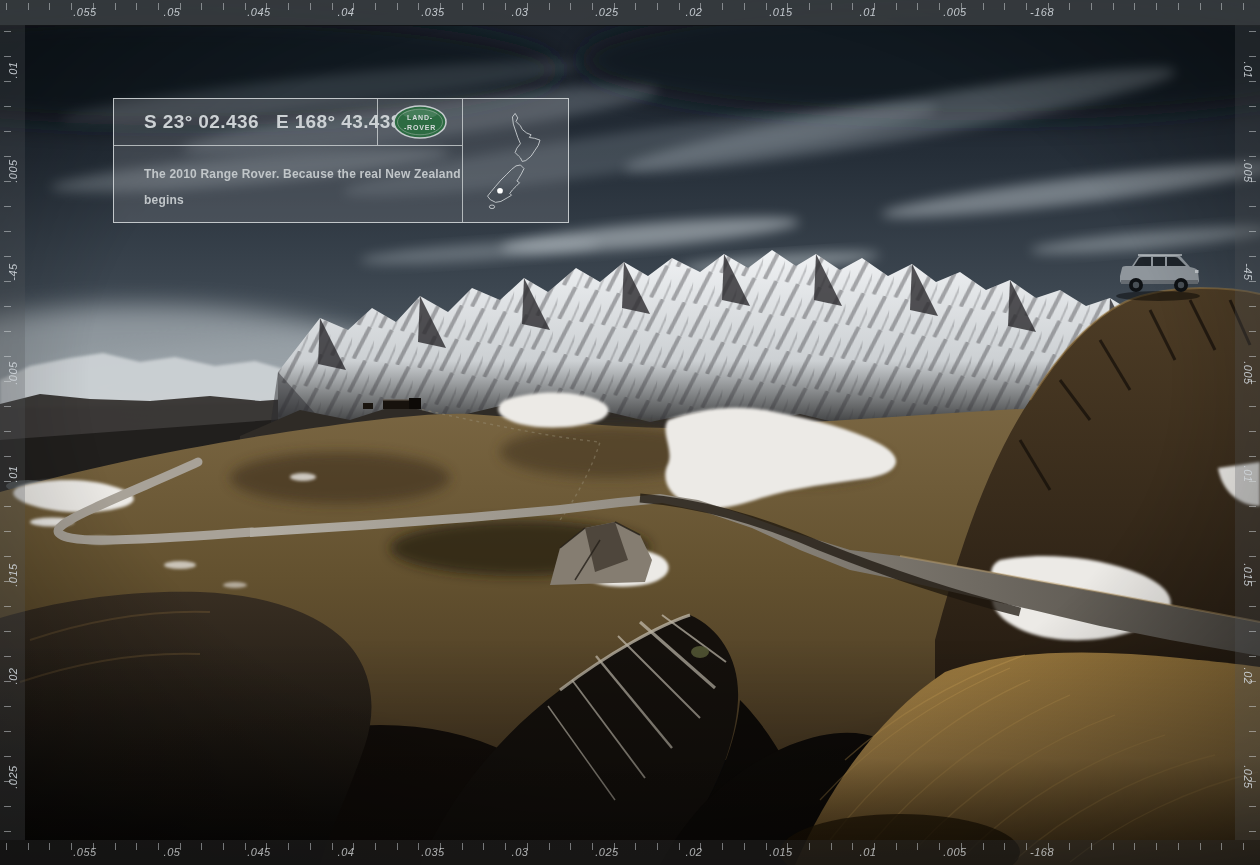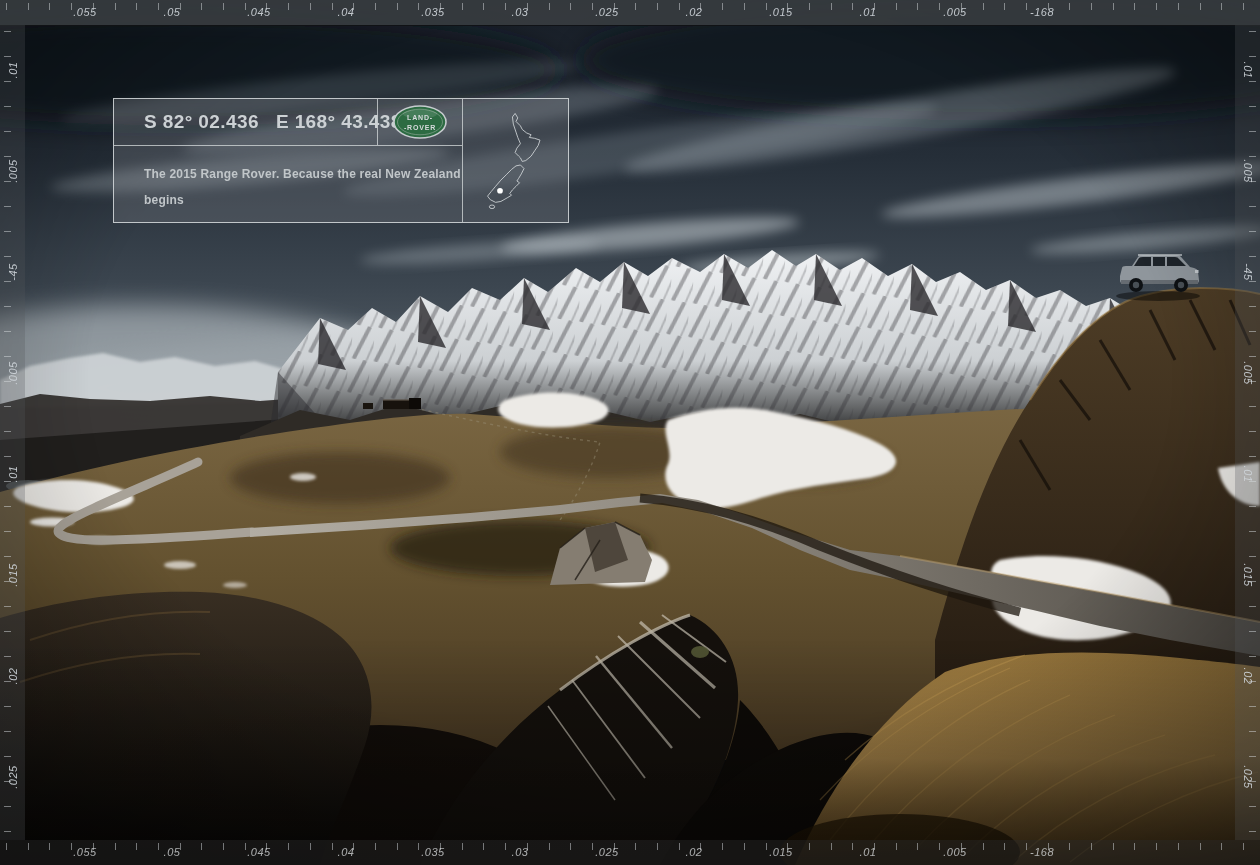--- a/index.html
+++ b/index.html
@@ -512,34 +512,34 @@
       <div class="lab" style="top: 247px;">-45</div>
       <div class="lab" style="top: 348px;">.005</div>
       <div class="lab" style="top: 449px;">.01</div>
       <div class="lab" style="top: 550px;">.015</div>
       <div class="lab" style="top: 651px;">.02</div>
       <div class="lab" style="top: 752px;">.025</div>
     </div>
 
   <div class="infobox">
     <div class="cell-coords">
-      <span>S 82° 02.436</span>
+      <span>S 23° 02.436</span>
       <span>E 168° 43.438</span>
     </div>
     <div class="cell-logo">
       <svg width="56" height="38" viewBox="0 0 56 38">
         <ellipse cx="28" cy="19" rx="26" ry="16" stroke="#c6cbce" stroke-width="1.6" fill="#2c6b42"></ellipse>
         <ellipse cx="28" cy="19" rx="22.5" ry="12.8" fill="none" stroke="#9fb3a6" stroke-width=".7" opacity=".8"></ellipse>
         <ellipse cx="28" cy="11" rx="17" ry="4.5" fill="#ffffff" opacity=".12"></ellipse>
         <text x="28" y="16.5" text-anchor="middle" font-family="Liberation Sans, sans-serif" font-size="7" font-weight="bold" letter-spacing="0.8" fill="#d6dadc">LAND-</text>
         <text x="28" y="26.5" text-anchor="middle" font-family="Liberation Sans, sans-serif" font-size="7" font-weight="bold" letter-spacing="0.8" fill="#d6dadc">-ROVER</text>
       </svg>
     </div>
     <div class="cell-tagline">
-      <div>The 2015 Range Rover. Because the real New Zealand begins</div>
+      <div>The 2010 Range Rover. Because the real New Zealand begins</div>
     </div>
     <div class="cell-map">
       <svg width="80" height="104" viewBox="0 0 90 115">
         <g fill="none" stroke="#d8dcde" stroke-width="1" opacity=".92">
           <path d="M44,4 L47,9 L45,13 L50,18 L52,22 L57,26 L62,28 L60,31 L66,32 L72,34 L70,40 L66,46
                    L62,52 L56,57 L52,58 L50,54 L48,52 L44,48 L46,43 L50,38 L47,31 L45,25 L42,16 L41,8 Z"></path>
           <path d="M50,62 L54,66 L51,72 L48,77 L46,80 L49,82 L45,86 L41,90 L38,94 L40,96 L35,99 L28,103
                    L22,104 L16,101 L13,97 L17,92 L22,86 L28,79 L34,73 L40,67 L45,63 Z"></path>
           <ellipse cx="18" cy="109" rx="3" ry="2"></ellipse>
         </g>

